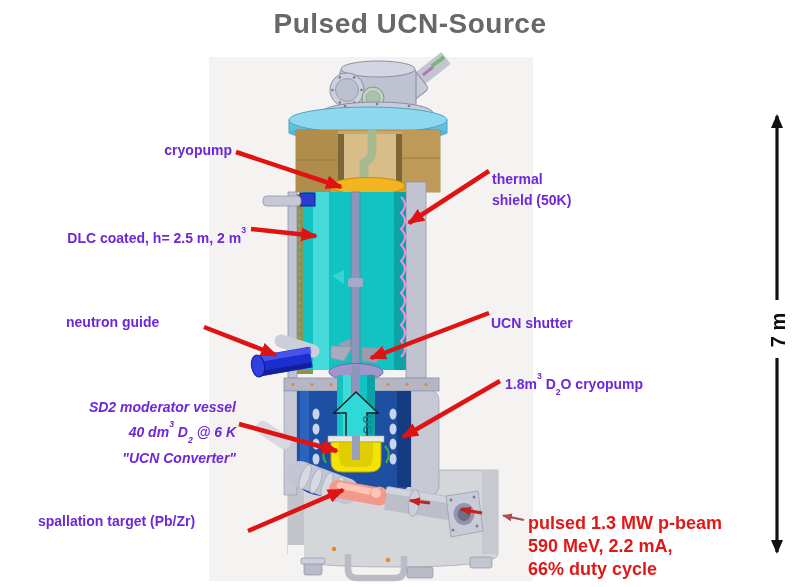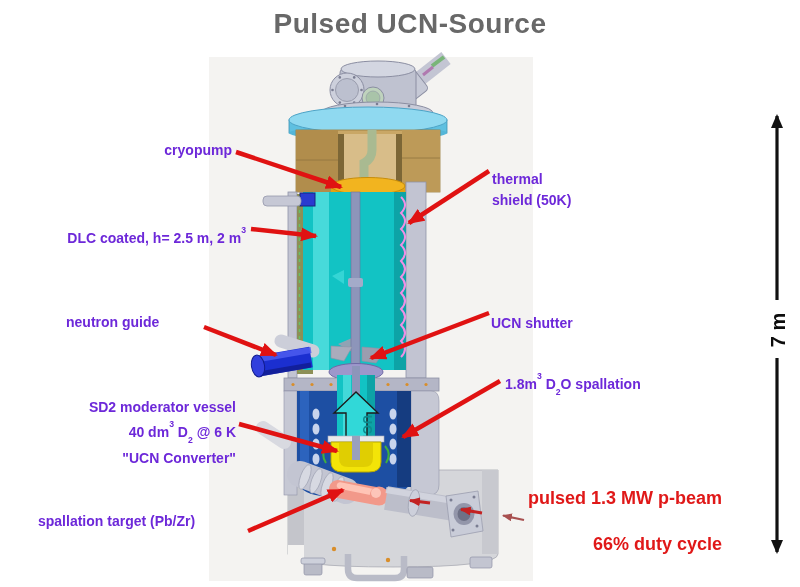--- a/index.html
+++ b/index.html
@@ -10,23 +10,23 @@
   .lbl sup{font-size:0.62em;position:relative;top:-0.45em;}
   .lbl sub{font-size:0.62em;position:relative;top:0.28em;}
   #title{position:absolute;left:0;top:8px;width:800px;text-align:center;transform:translateX(10px);
          font-size:28px;font-weight:bold;color:#686868;letter-spacing:0.5px;}
   #lbl-cryopump{right:568px;top:140px;}
   #lbl-storage{right:554px;top:203px;text-align:right;}
   #lbl-thermal{left:492px;top:146px;margin-top:23px;}
   #lbl-neutron{left:66px;top:312px;}
   #lbl-shutter{left:491px;top:304px;margin-top:9px;}
   #lbl-d2o{left:505px;top:370px;}
-  #lbl-sd2{right:564px;top:397px;text-align:right;}
+  #lbl-sd2{right:564px;top:397px;text-align:right;font-style:italic;}
   #lbl-spallation{left:38px;top:511px;}
-  #lbl-pbeam{left:528px;top:487px;color:#e01818;font-size:18px;line-height:23px;text-align:right;}
+  #lbl-pbeam{left:528px;top:512px;color:#e01818;font-size:18px;line-height:23px;}
   #lbl-7m{position:absolute;left:757px;top:318px;width:44px;height:24px;text-align:center;
           transform:rotate(-90deg);font-size:20px;font-weight:bold;color:#0d0d0d;}
 </style>
 </head>
 <body>
 
 <div id="stage">
 
 <svg width="800" height="587" viewBox="0 0 800 587">
   <defs>
@@ -261,34 +261,34 @@
 
 <div class="lbl" id="lbl-neutron">
   <span>neutron guide</span>
 </div>
 
 <div class="lbl" id="lbl-shutter">
   <span>UCN shutter</span>
 </div>
 
 <div class="lbl" id="lbl-d2o">
-  <span>1.8m</span><sup>3</sup><span> D</span><sub>2</sub><span>O spallation</span>
+  <span>1.8m</span><sup>3</sup><span> D</span><sub>2</sub><span>O cryopump</span>
 </div>
 
 <div class="lbl" id="lbl-sd2">
   <span>SD2 moderator vessel</span><br>
   <span>40 dm</span><sup>3</sup><span> D</span><sub>2</sub><span> @ 6 K</span><br>
   <span>"UCN Converter"</span>
 </div>
 
 <div class="lbl" id="lbl-spallation">
   <span>spallation target (Pb/Zr)</span>
 </div>
 
 <div class="lbl" id="lbl-pbeam">
   <span>pulsed 1.3 MW p-beam</span><br>
-  <br>
+  <span>590 MeV, 2.2 mA,</span><br>
   <span>66% duty cycle</span>
 </div>
 
 <div id="lbl-7m">7 m</div>
 
 </div>
 
 </body></html>

